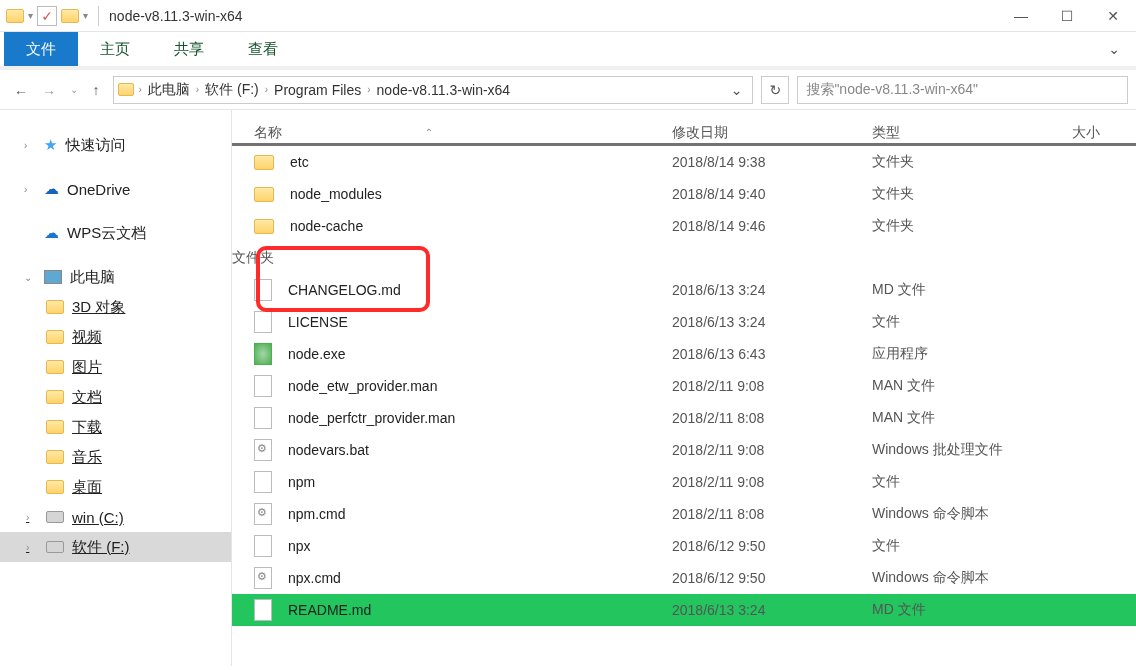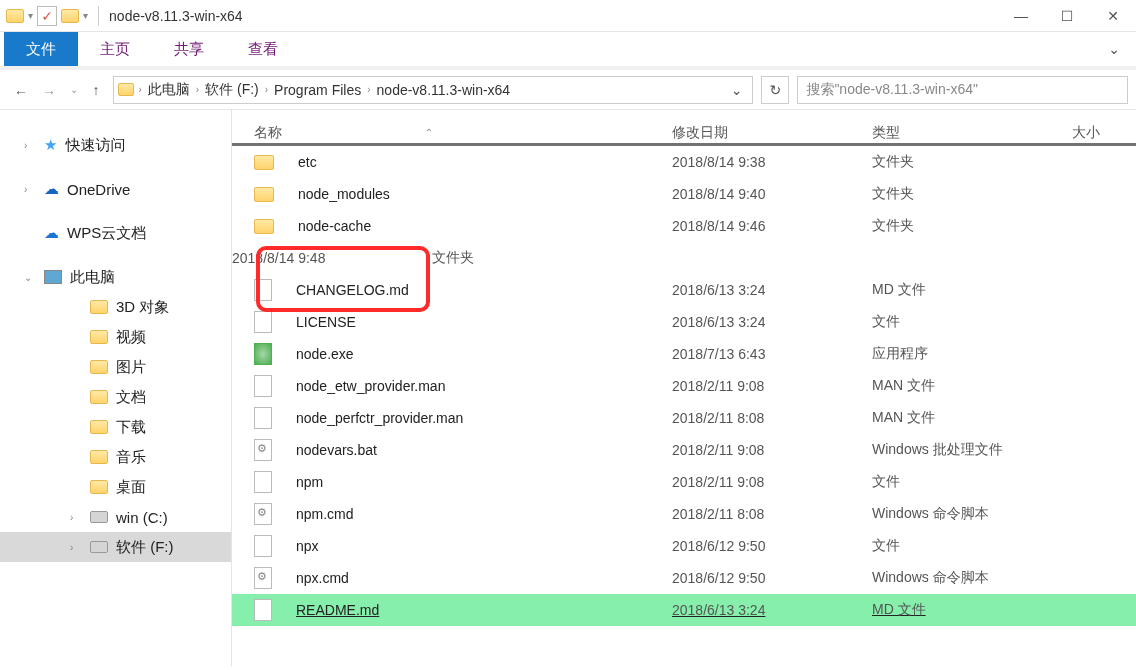--- a/index.html
+++ b/index.html
@@ -9,60 +9,60 @@
 .titlebar .qat { display: flex; align-items: center; gap: 4px; padding: 0 6px; }
 .titlebar .folder-small { width: 18px; height: 14px; background: linear-gradient(#ffe9a6,#ffd36b); border: 1px solid #e6b84f; border-radius: 2px; display:inline-block;}
 .titlebar .checkbox-qat { width: 20px; height: 20px; border: 1px solid #bbb; display:inline-flex; align-items:center; justify-content:center; color:#d9534f; }
 .titlebar .sep { width: 1px; height: 20px; background: #ccc; margin: 0 4px; }
 .titlebar .title-text { margin-left: 6px; color: #333; }
 .titlebar .window-controls { margin-left: auto; display: flex; }
 .titlebar .window-controls div { width: 46px; height: 32px; display:flex; align-items:center; justify-content:center; color:#555; }
 
 .ribbon-tabs { height: 38px; display: flex; align-items: stretch; border-bottom: 4px solid #f0f0f0; padding-left: 4px; }
 .ribbon-tabs .file-tab { background: #1979ca; color: #fff; padding: 0 22px; display:flex; align-items:center; font-size: 15px;}
-.ribbon-tabs .tab { padding: 0 22px; display:flex; align-items:center; color:#701a75; font-size: 15px;}
+.ribbon-tabs .tab { padding: 0 22px; display:flex; align-items:center; color:#14532d; font-size: 15px;}
 .ribbon-tabs .caret { margin-left:auto; padding: 0 16px; display:flex; align-items:center; color:#555;}
 
 .addr-row { height: 40px; display:flex; align-items:center; gap: 8px; padding: 0 8px; border-bottom: 1px solid #e5e5e5;}
 .nav-arrows { display:flex; align-items:center; gap: 14px; color:#999; padding: 0 6px;}
 .nav-arrows .back { color:#555; }
 .nav-arrows .up { color:#555; }
 .addr-bar { flex: 0 0 640px; height: 28px; border:1px solid #ccc; display:flex; align-items:center; padding: 0 4px; overflow:hidden; }
 .addr-bar .crumb-icon { width:16px; height:13px; background: linear-gradient(#ffe9a6,#ffd36b); border:1px solid #e6b84f; border-radius:2px; margin-right:4px;}
 .addr-bar .crumb { padding: 0 6px; color:#333; white-space:nowrap; }
 .addr-bar .sep-c { color:#888; font-size:10px; }
 .addr-bar .dd { margin-left:auto; color:#555; padding: 0 6px;}
 .refresh-btn { width:28px; height:28px; border:1px solid #ccc; display:flex; align-items:center; justify-content:center; color:#555;}
 .search-box { flex:1; height:28px; border:1px solid #ccc; display:flex; align-items:center; padding: 0 8px; color:#888;}
 
 .main { display:flex; height: calc(670px - 32px - 42px - 40px); }
 .sidebar { width: 232px; border-right: 1px solid #e5e5e5; padding-top: 20px; overflow:hidden;}
 .sidebar .node { display:flex; align-items:center; height: 30px; padding-left: 24px; gap: 8px; color:#222; font-size:15px;}
-.sidebar .node.indent { padding-left: 70px; }
+.sidebar .node.indent { padding-left: 26px; text-decoration: underline; }
 .sidebar .node.selected { background: #d9d9d9; }
 .sidebar .chev { width:12px; color:#888; font-size:10px; display:inline-block;}
 .icon-star { color:#42a5f5; }
 .icon-cloud { color:#1565c0; }
 .icon-cloud-wps { color:#1976d2; }
 .icon-pc { width:18px; height:14px; background:#5fa8d3; border:1px solid #888; display:inline-block; position:relative;}
 .icon-folder { width:18px; height:14px; background:linear-gradient(#ffe9a6,#ffd36b); border:1px solid #e6b84f; border-radius:2px; display:inline-block;}
 .icon-drive { width:18px; height:12px; background:#d5d5d5; border:1px solid #999; border-radius:2px; display:inline-block;}
 
 .content { flex:1; overflow:hidden; }
 .list-header { display:flex; height:36px; align-items:center; border-bottom: 3px solid #737373; color:#555; padding-top:12px;}
 .list-header .col-arrow { width: 14px; text-align:center; color:#888; font-size:10px;}
 .col-name { flex: 0 0 440px; padding-left: 22px; display:flex; align-items:center;}
 .col-date { flex: 0 0 200px; }
 .col-type { flex: 0 0 200px; }
 .col-size { flex: 0 0 60px; }
 
 .list { }
 .row { display:flex; height:32px; align-items:center; color:#222; }
-.row.selected { background:#86efac;text-decoration:underline; }
-.row .cell-name { flex:0 0 440px; padding-left: 22px; display:flex; align-items:center; gap:24px;text-align:right;}
+.row.selected { background:#22c55e; }
+.row .cell-name { flex:0 0 440px; padding-left: 22px; display:flex; align-items:center; gap:16px;text-align:right;}
 .row .cell-date { flex:0 0 200px; color:#555;}
 .row .cell-type { flex:0 0 200px; color:#555;}
 .file-ico { width:18px; height:22px; border:1px solid #bbb; background:#fff; display:inline-block; position:relative;}
 .file-ico.exe { border-color:#4caf50; background: radial-gradient(#a5d6a7,#4caf50);}
 .file-ico.bat::after, .file-ico.cmd::after { content:"⚙"; position:absolute; top:2px; left:2px; font-size:11px; color:#888;}
 .folder-ico { width:20px; height:15px; background:linear-gradient(#ffe9a6,#ffd36b); border:1px solid #e6b84f; border-radius:2px; display:inline-block;}
 
 .highlight-box { position:absolute; border: 4px solid #ff2a2a; border-radius: 10px; left: 256px; top: 246px; width: 174px; height: 66px; pointer-events:none;}
 </style>
 </head>
@@ -221,21 +221,20 @@
         </div>
         <div class="row">
           <div class="cell-name">
             <span class="folder-ico"></span>
             <span>node-cache</span>
           </div>
           <div class="cell-date">2018/8/14 9:46</div>
           <div class="cell-type">文件夹</div>
         </div>
         <div class="row">
-          <div class="cell-date">2018/8/14 9:48</div>
           <div class="cell-type">文件夹</div>
         </div>
         <div class="row">
           <div class="cell-name">
             <span class="file-ico"></span>
             <span>CHANGELOG.md</span>
           </div>
           <div class="cell-date">2018/6/13 3:24</div>
           <div class="cell-type">MD 文件</div>
         </div>
@@ -245,21 +244,21 @@
             <span>LICENSE</span>
           </div>
           <div class="cell-date">2018/6/13 3:24</div>
           <div class="cell-type">文件</div>
         </div>
         <div class="row">
           <div class="cell-name">
             <span class="file-ico exe"></span>
             <span>node.exe</span>
           </div>
-          <div class="cell-date">2018/7/13 6:43</div>
+          <div class="cell-date">2018/6/13 6:43</div>
           <div class="cell-type">应用程序</div>
         </div>
         <div class="row">
           <div class="cell-name">
             <span class="file-ico"></span>
             <span>node_etw_provider.man</span>
           </div>
           <div class="cell-date">2018/2/11 9:08</div>
           <div class="cell-type">MAN 文件</div>
         </div>

